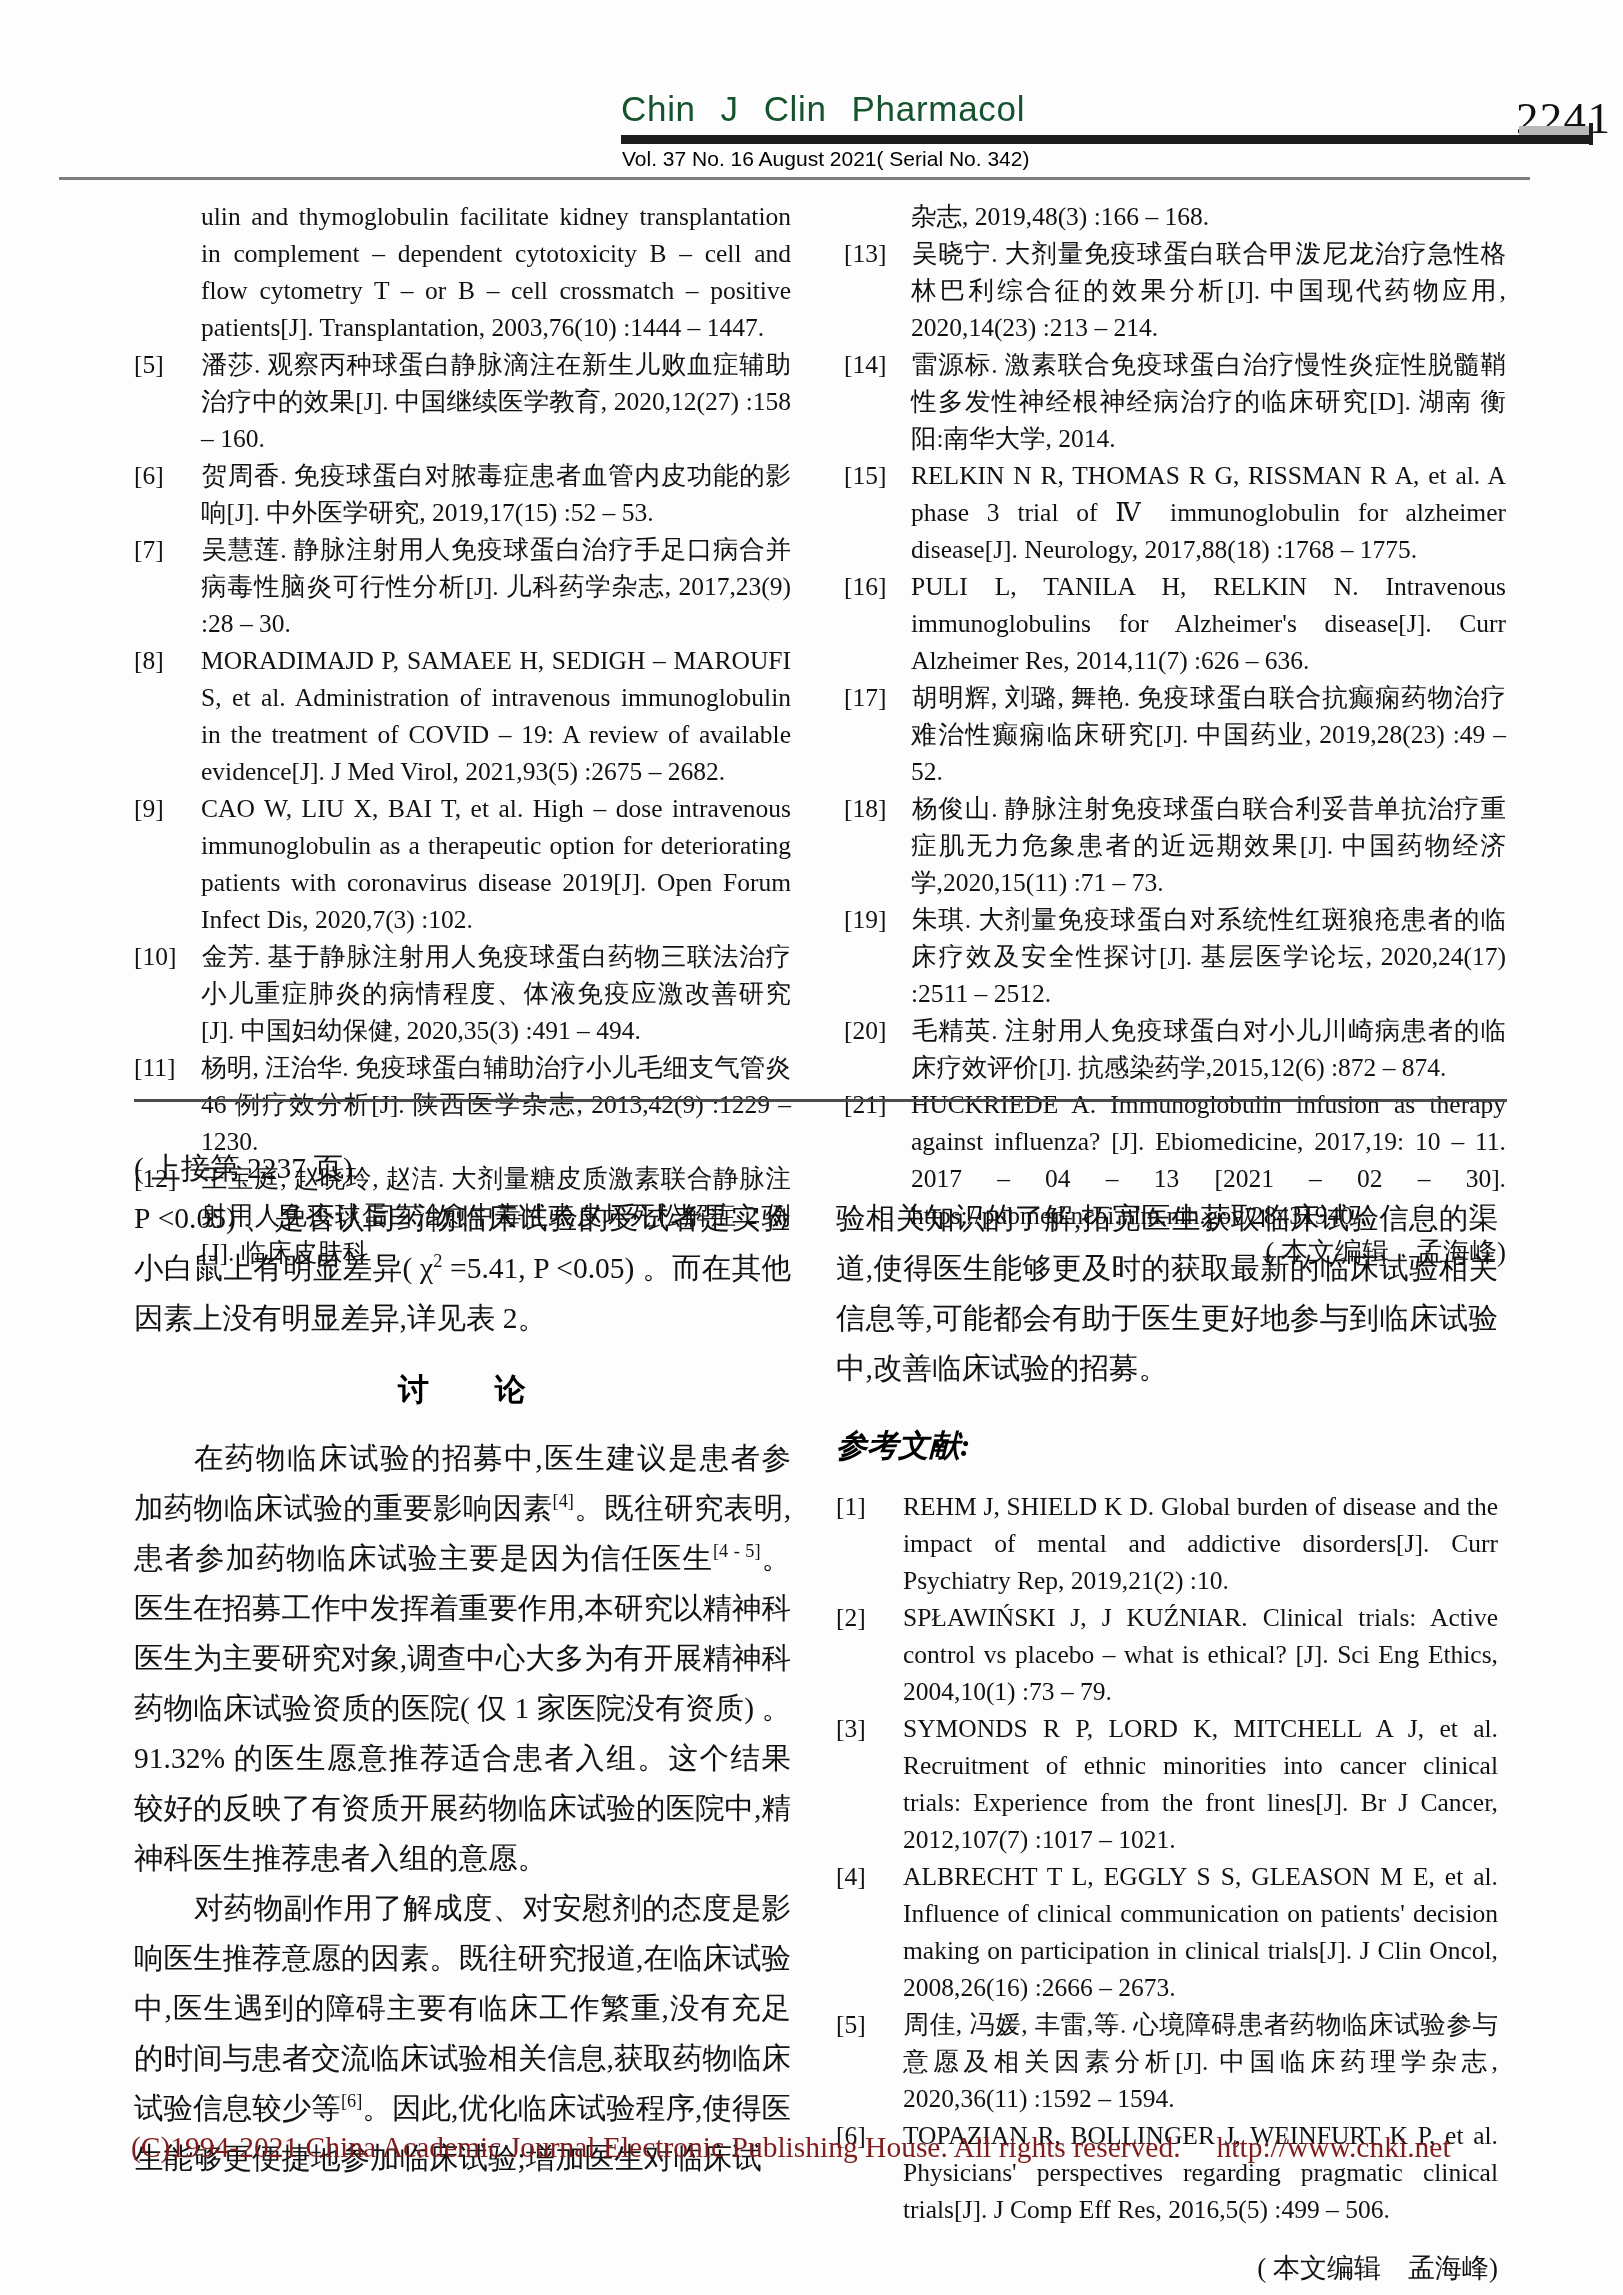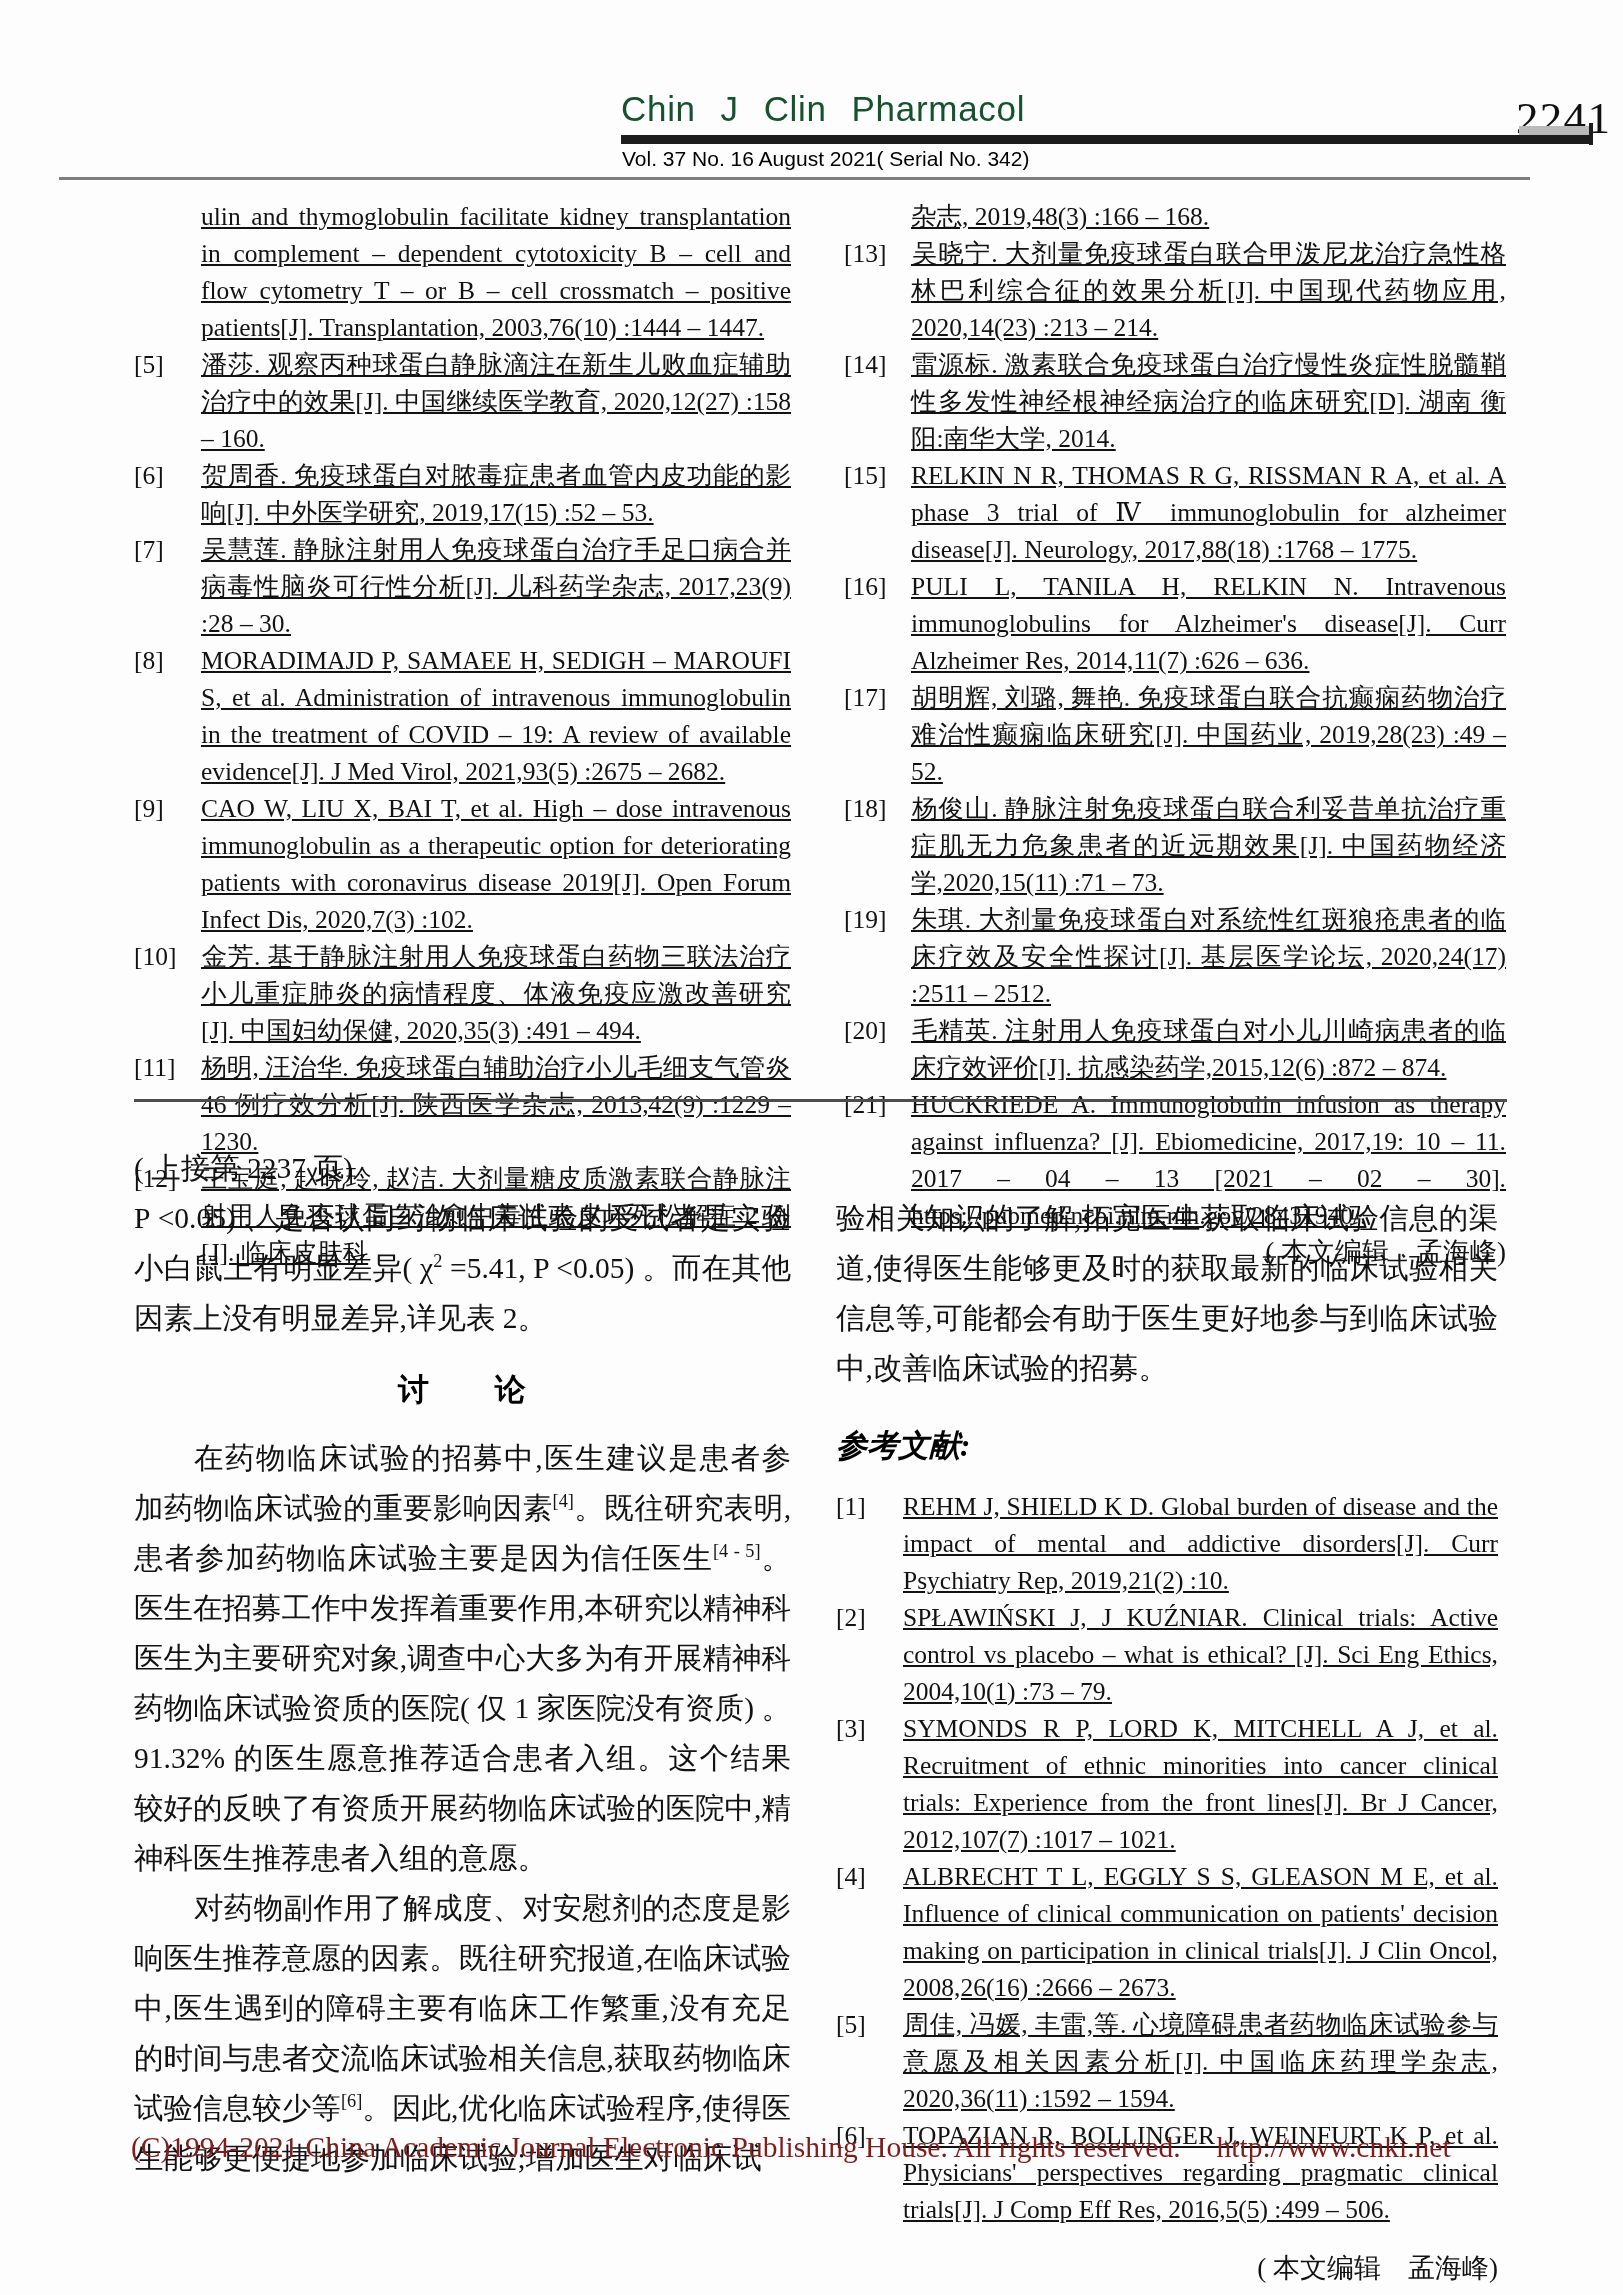--- a/index.html
+++ b/index.html
@@ -28,21 +28,21 @@
   }
   .header-rule { position:absolute; left:59px; top:177px; width:1471px; height:3.3px; background:#7e7e7e; }
 
   
   .refs-col {
     position:absolute; top:198px;
     font-size:25.5px; line-height:37px; text-align:justify;
   }
   .refs-left  { left:134px;  width:657px; }
   .refs-right { left:844px; width:662px; }
-  .ref { margin:0; padding-left:67px; text-indent:-67px;text-decoration:underline; }
+  .ref { margin:0; padding-left:67px; text-indent:-67px; }
   .ref .ref-label { display:inline-block; width:67px; text-indent:0; }
   .ref.cont { text-indent:0; }
   .editor-note { margin:0; text-align:right; font-size:27px; line-height:37px; }
 
   
   .divider { position:absolute; left:134px; top:1099px; width:1373px; height:3.3px; background:#4d4d4d; }
 
   
   .main-left {
     position:absolute; left:134px; top:1143px; width:657px;

